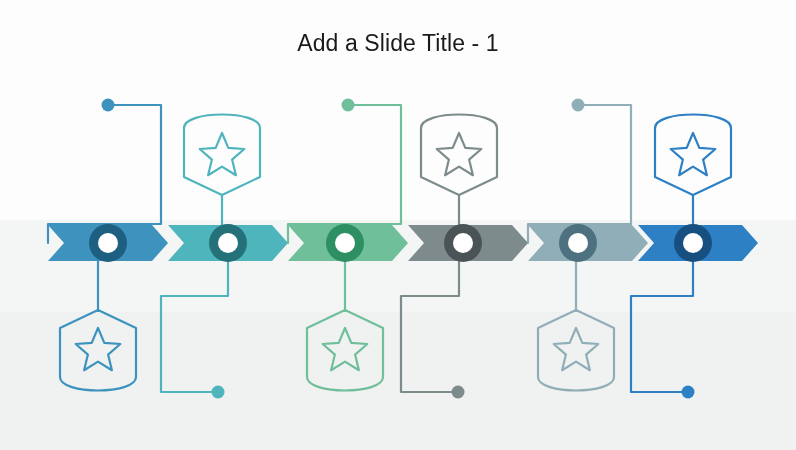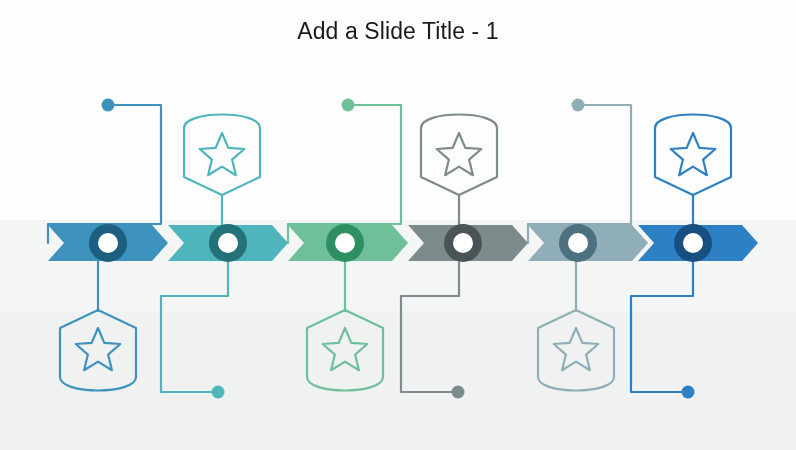--- a/index.html
+++ b/index.html
@@ -22,21 +22,21 @@
     left: 0;
     width: 796px;
   }
   .bg-band-1 { top: 0px;   height: 220px; background: #fdfdfd; }
   .bg-band-2 { top: 220px; height: 92px;  background: #f4f5f5; }
   .bg-band-3 { top: 312px; height: 138px; background: #f0f1f1; }
 
   #title {
     position: absolute;
     left: 0;
-    top: 16px;
+    top: 28px;
     width: 796px;
     text-align: center;
     font-size: 23px;
     font-weight: 400;
     color: #1a1a1a;
     letter-spacing: 0.1px;
     line-height: 30px;
   }
 
   #diagram-svg {

